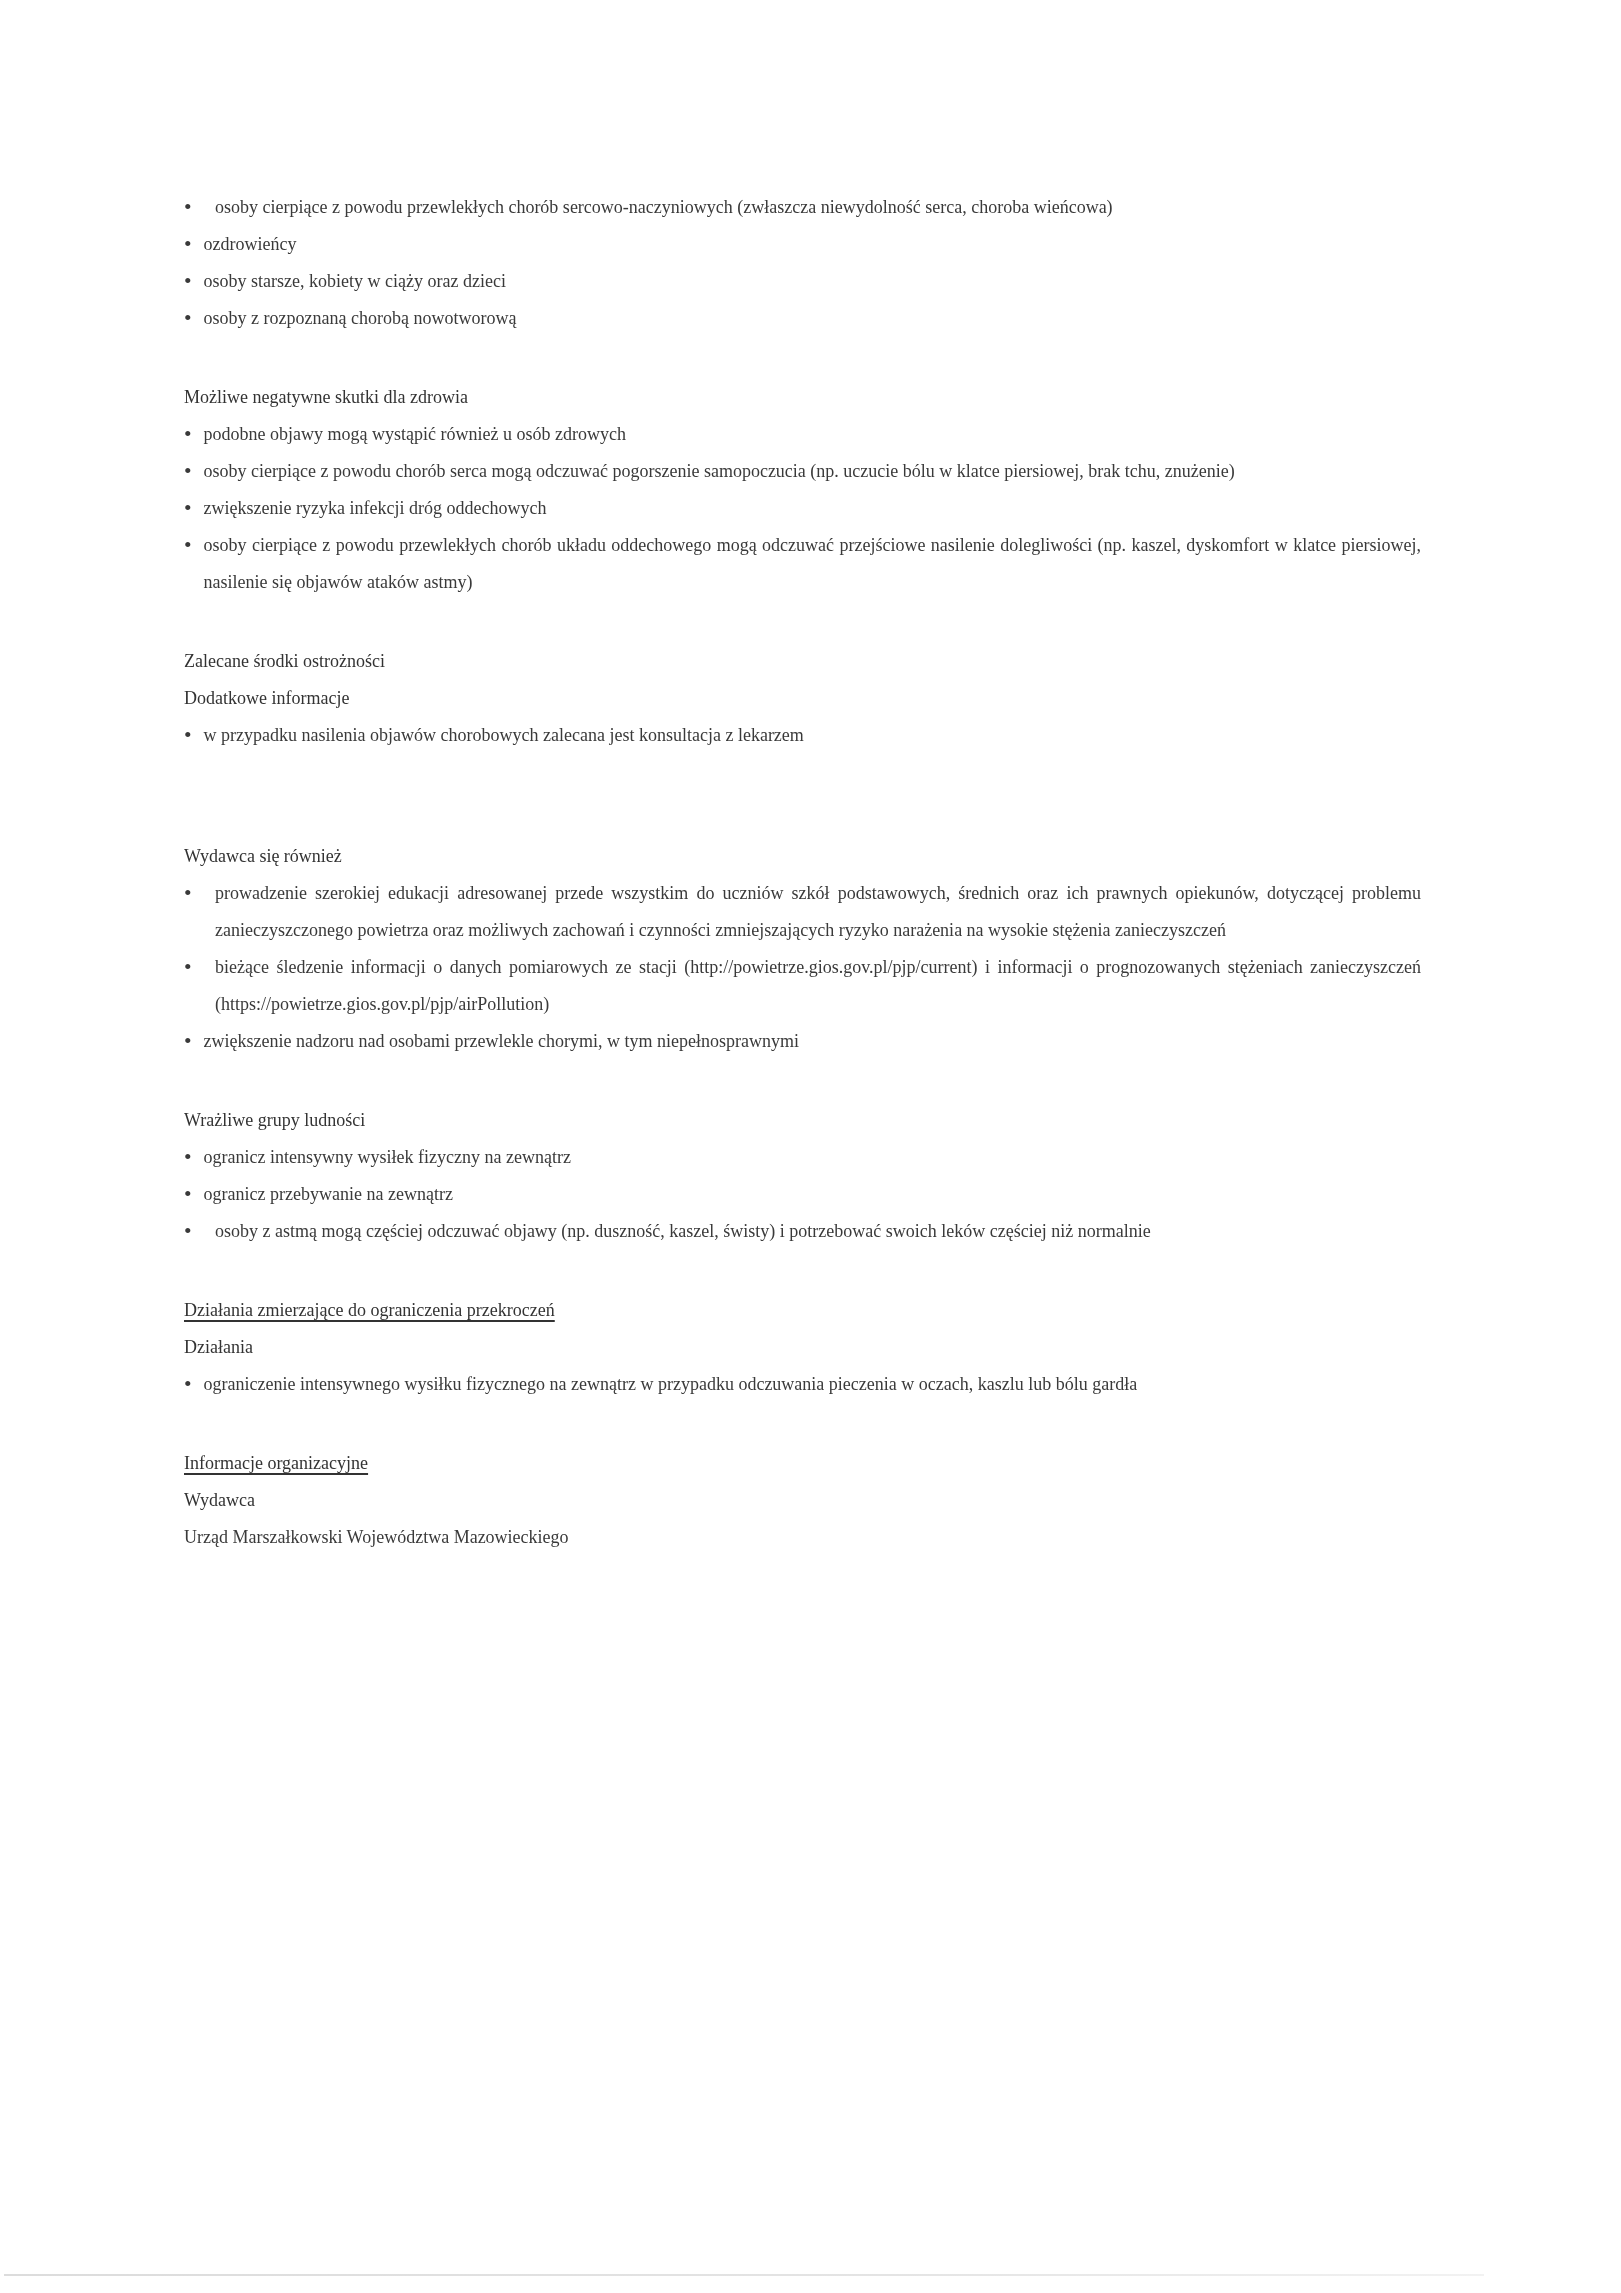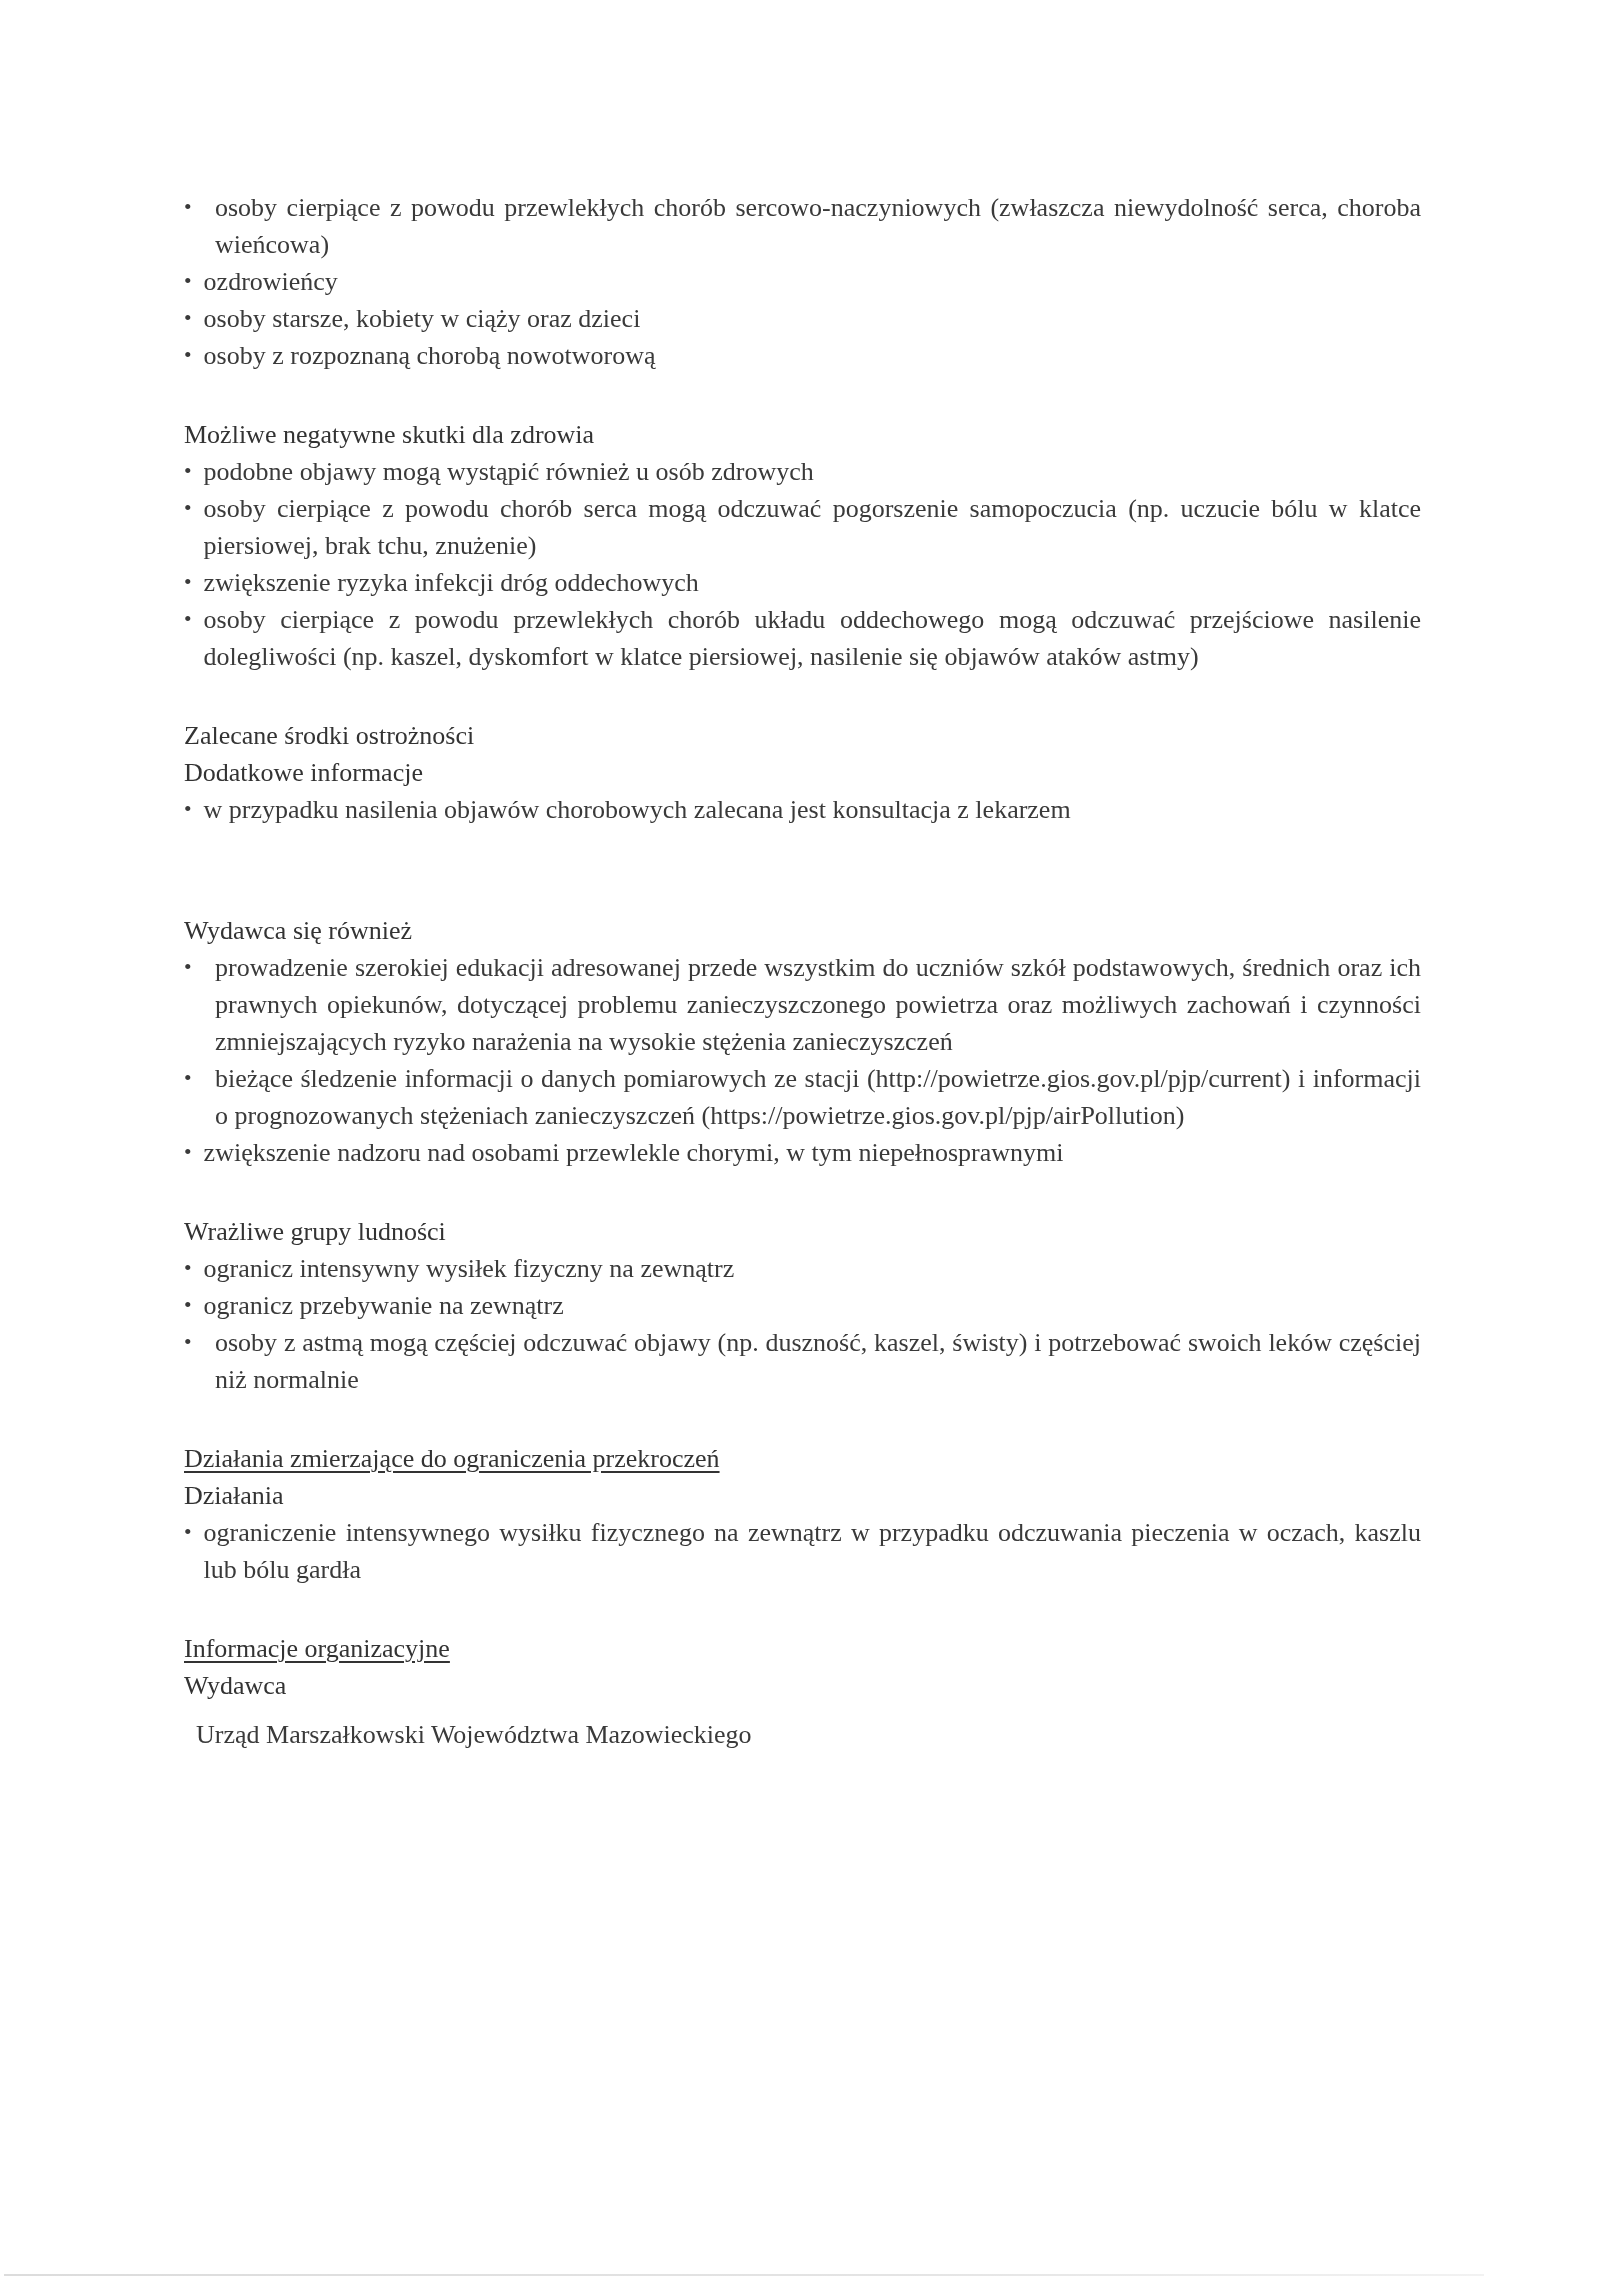--- a/index.html
+++ b/index.html
@@ -4,36 +4,36 @@
 <style>
   html, body { margin: 0; padding: 0; background: #ffffff; }
   body { width: 1621px; height: 2294px; position: relative; overflow: hidden; }
   .page {
     position: absolute; left: 0; top: 0; width: 1621px; height: 2294px; background: #ffffff;
     font-family: "Liberation Serif", "DejaVu Serif", serif;
     color: #3a3a3a;
   }
   .content {
     position: absolute; left: 184px; top: 189px; width: 1237px;
-    font-size: 26px; line-height: 37px;
+    font-size: 18px; line-height: 37px;
   }
   .section { margin: 0; }
   .gap { height: 42px; }
   .heading { font-weight: normal; color: #333333; margin: 0; }
   .heading.underline { text-decoration: underline; text-decoration-thickness: 2px; text-underline-offset: 3.9px; }
   ul.bullets { list-style: none; margin: 0; padding: 0; }
   ul.bullets li {
     position: relative; padding-left: 19.6px; text-align: justify;
     text-align-last: left;
   }
   ul.bullets li::before {
     content: "\2022"; position: absolute; left: 0; top: 0; font-size: 21.6px;
   }
   ul.bullets li.hang { padding-left: 31px; }
-  .plain { margin: 12px; }
+  .plain { margin: 0; }
   .scan-line {
     position: absolute; left: 3.9px; top: 2274px; width: 1480px; height: 2px;
     background: linear-gradient(to right, #dcdcdc, #e4e4e4 60%, #f2f2f2);
   }
 </style>
 </head>
 <body>
 
 <div class="page">
   <div class="content">

